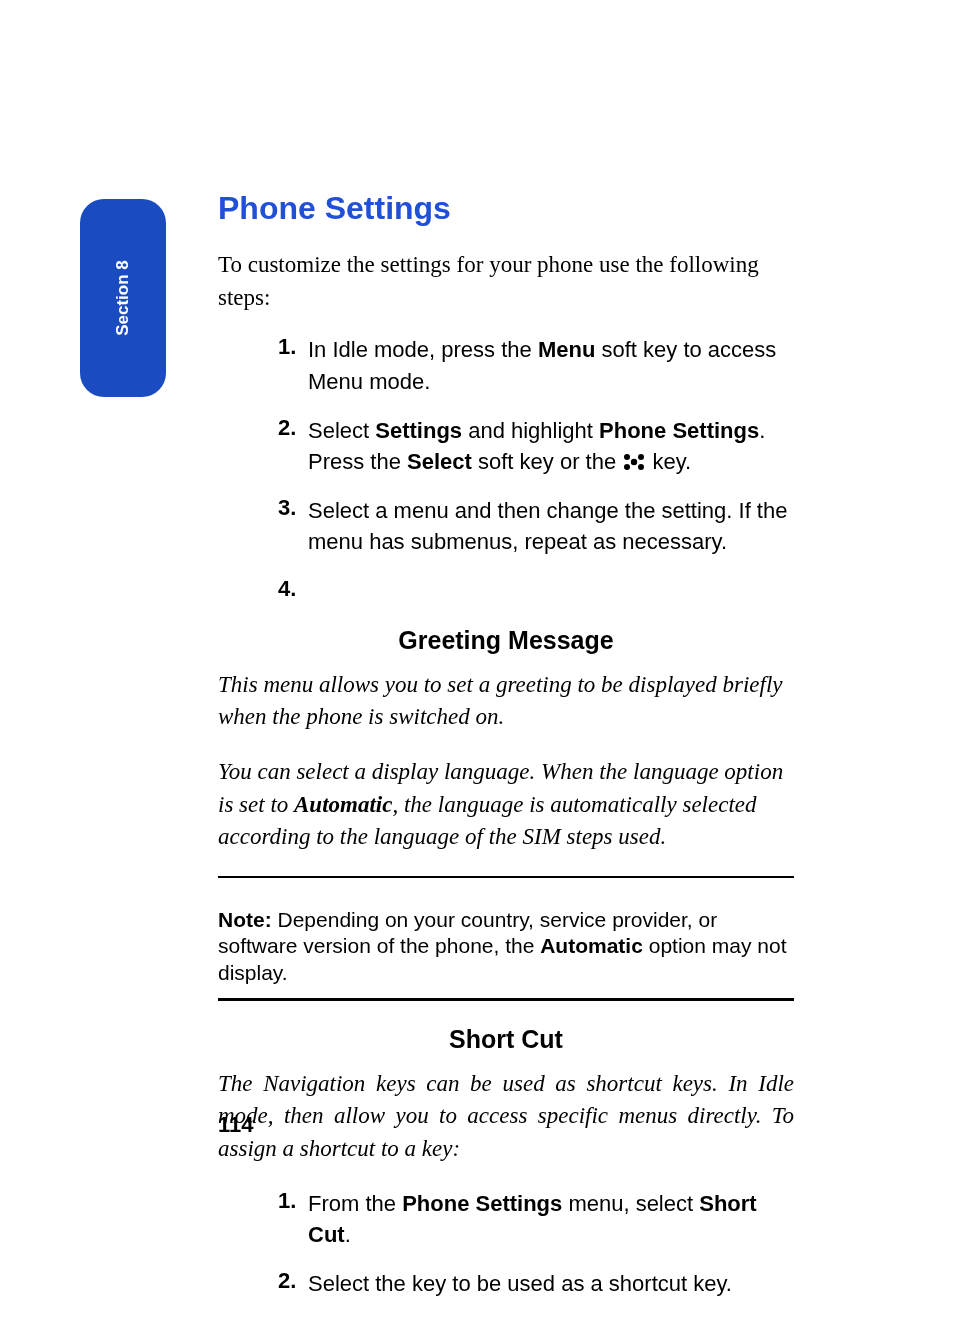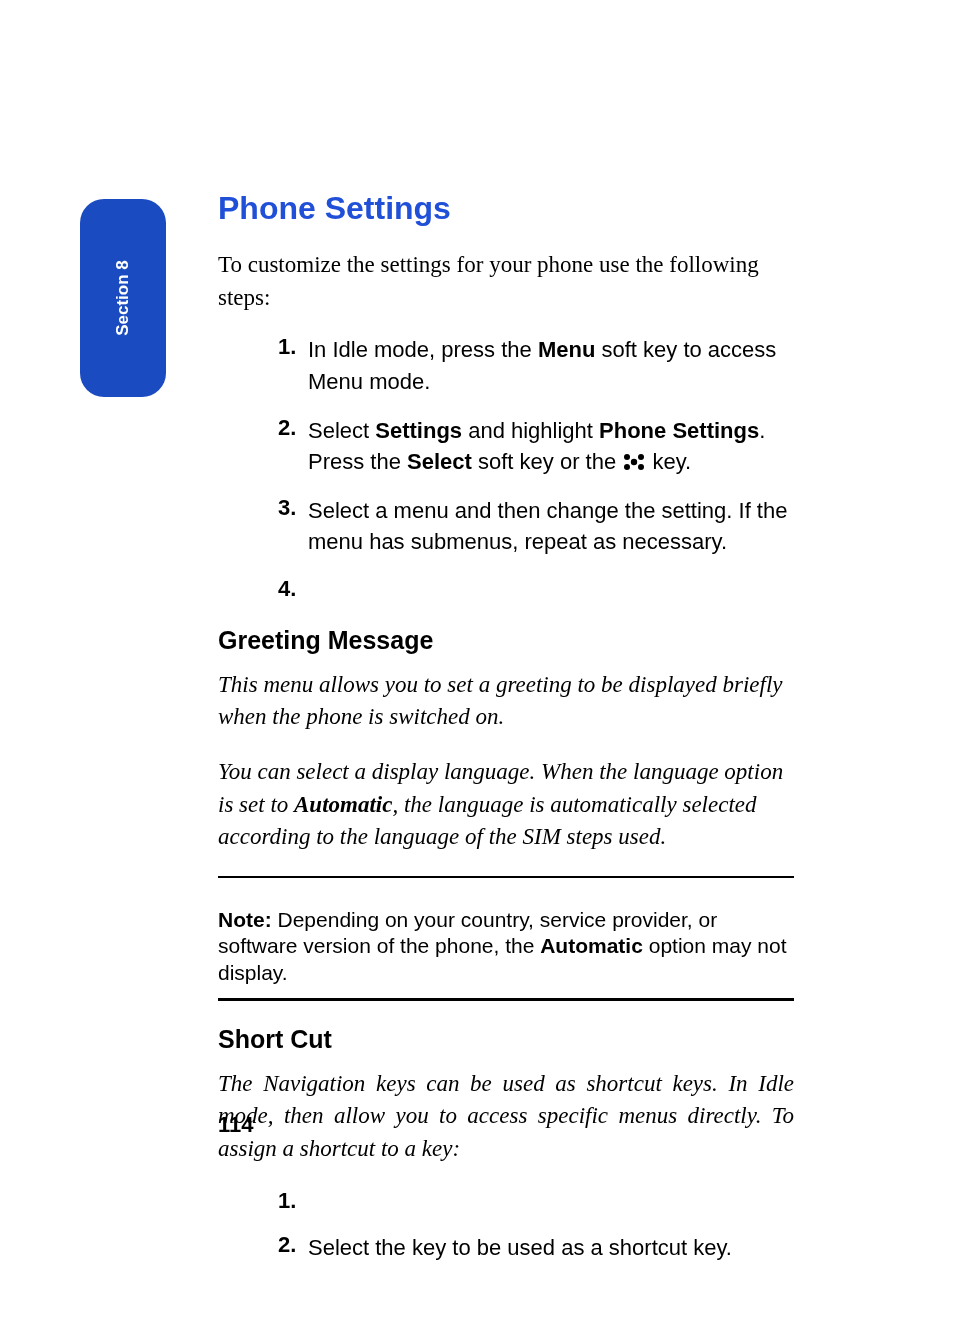--- a/index.html
+++ b/index.html
@@ -77,20 +77,21 @@
     font-family: "Arial Narrow", Arial, sans-serif;
     font-size: 22px;
     line-height: 1.42;
     flex: 1;
   }
   .h2 {
     font-family: "Arial Narrow", Arial, sans-serif;
     font-weight: bold;
     font-size: 25px;
     margin: 8px 0 14px 0;
+    text-align: center;
   }
   .body-p {
     margin: 0 0 22px 0;
     font-style: italic;
   }
   .b { font-weight: bold; }
   .serif-b { font-family: Georgia, "Times New Roman", serif; font-weight: bold; }
   .note-wrap {
     border-top: 2px solid #000;
     border-bottom: 3px solid #000;
@@ -165,20 +166,21 @@
     <div class="note-wrap">
       <div class="note-text"><span class="b">Note:</span><span> Depending on your country, service provider, or software version of the phone, the </span><span class="b">Automatic</span><span> option may not display.</span></div>
     </div>
 
     <h2 class="h2">Short Cut</h2>
     <p class="serif body-p" style="text-align:justify">The Navigation keys can be used as shortcut keys. In Idle mode, then allow you to access specific menus directly. To assign a shortcut to a key:</p>
 
     <div class="ol">
       <div class="li">
         <span class="li-num">1.</span>
+        <span class="li-body"><span>From the </span><span class="b">Phone Settings</span><span> menu, select </span><span class="b">Short Cut</span><span>.</span></span>
       </div>
       <div class="li">
         <span class="li-num">2.</span>
         <span class="li-body">Select the key to be used as a shortcut key.</span>
       </div>
     </div>
 
   </div>
 
   <div class="page-num">114</div>

